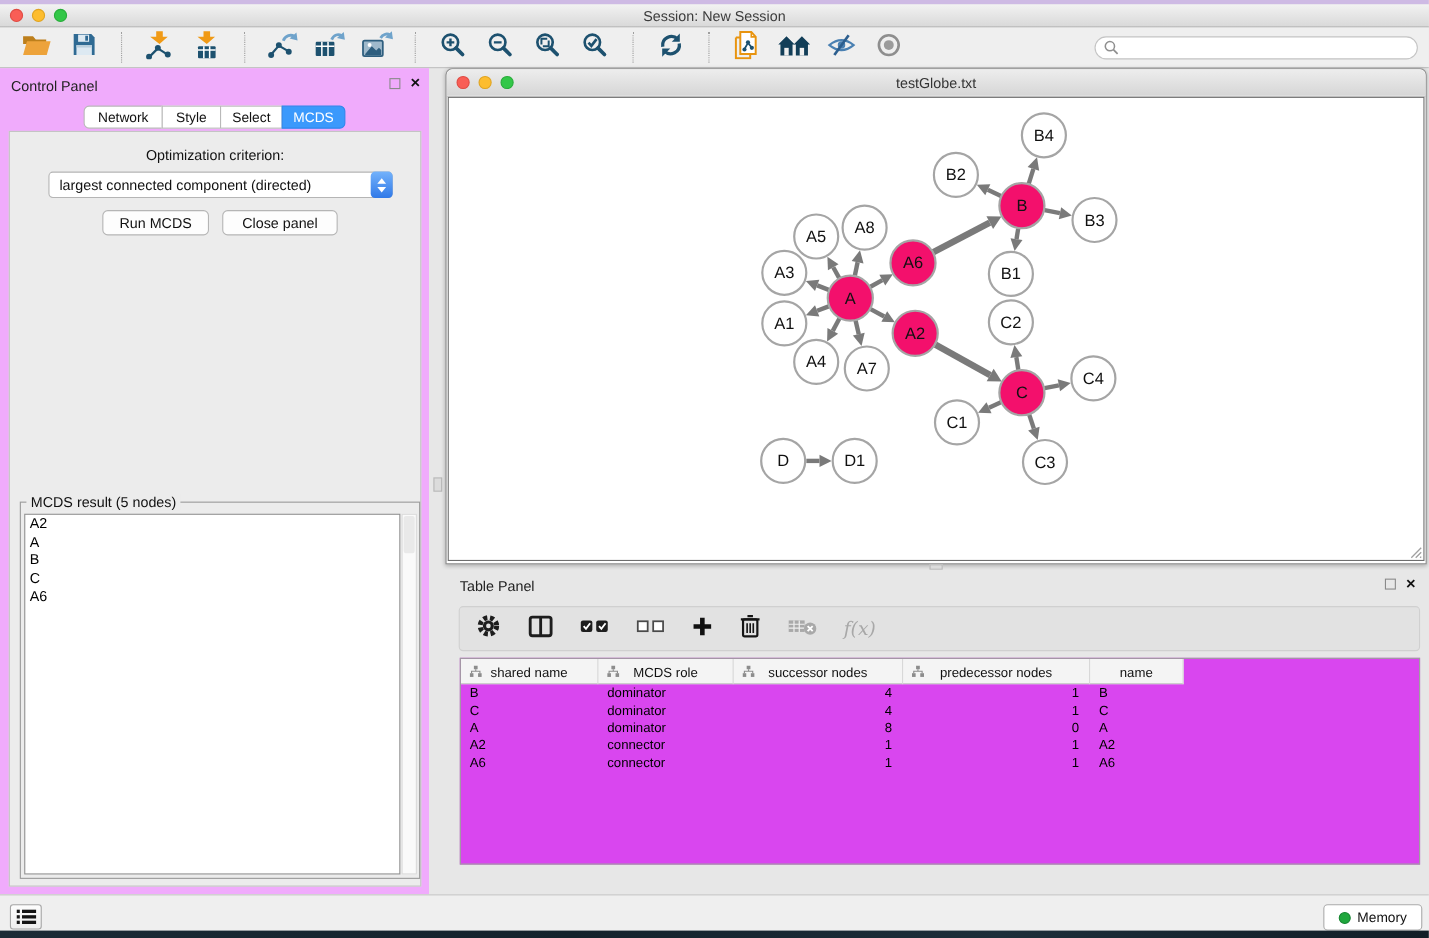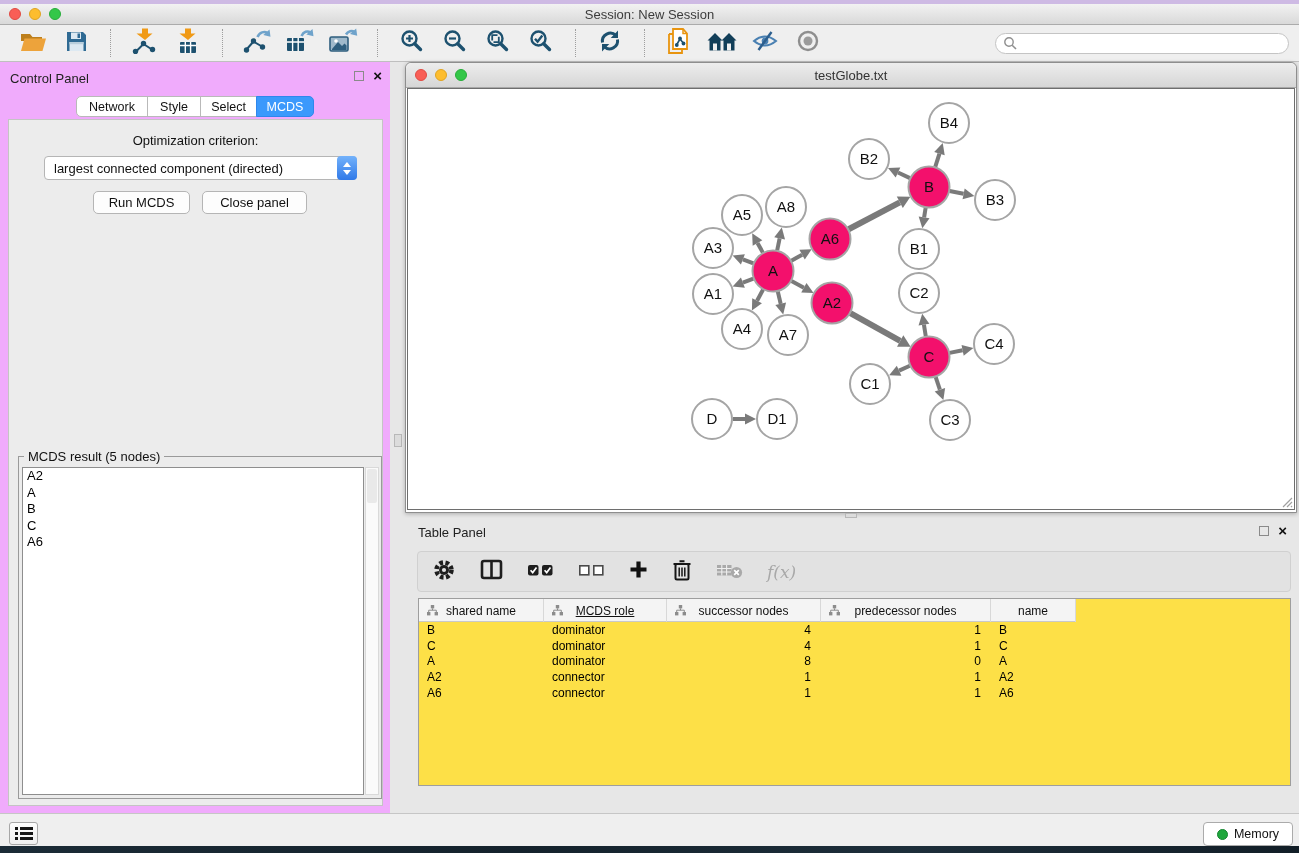--- a/index.html
+++ b/index.html
@@ -96,21 +96,21 @@
 
   
   .table-panel { position:absolute; left:405px; top:518px; width:894px; height:295px; background:#E7E7E7; }
   .tp-header { position:absolute; left:13px; top:7px; font-size:13px; color:#222; }
   .tp-icons { position:absolute; right:12px; top:8px; display:flex; gap:9px; align-items:center; }
   .tp-toolbar { position:absolute; left:12px; top:33px; width:874px; height:41px; background:#E2E2E2;
     border:1px solid #D0D0D0; border-radius:4px; display:flex; align-items:center; gap:24px; padding-left:14px; }
   .tpt-btn { display:flex; align-items:center; justify-content:center; }
   .fx-label { font-family:"DejaVu Serif",serif; font-style:italic; font-size:17px; color:#A8A8A8; }
 
-  .data-table { position:absolute; left:13px; top:80px; width:873px; height:188px; background:#fde047;
+  .data-table { position:absolute; left:13px; top:80px; width:873px; height:188px; background:#d946ef;
     border:1px solid #9E9E9E; overflow:hidden; }
   #table-header-row { position:absolute; left:0; top:0; height:23px; display:flex;
     background:#F4F4F4; border-bottom:1px solid #C9C9C9; }
   .th-cell { position:relative; height:23px; display:flex; align-items:center; justify-content:center;
     border-right:1px solid #D8D8D8; font-size:12px; color:#111; }
   .th-cell svg { position:absolute; left:8px; top:6px; }
   #table-body { position:absolute; left:0; top:24px; right:0; }
   .t-row { display:flex; height:15.7px; }
   .t-cell { font-size:12px; line-height:15.7px; color:#000; white-space:nowrap; overflow:hidden; }
   .t-cell.al { text-align:left; padding-left:8px; }
@@ -520,21 +520,21 @@
               <g fill="#8C8C8C">
                 <rect x="3.8" y="0" width="3.4" height="3.4"></rect>
                 <rect x="0" y="7" width="3.4" height="3.4"></rect>
                 <rect x="7.6" y="7" width="3.4" height="3.4"></rect>
               </g>
               <path d="M5.5 3.4 V5.2 M1.7 7 V5.2 H9.3 V7" stroke="#8C8C8C" stroke-width="1" fill="none"></path>
             </svg>
           </span>
           <span>shared name</span>
         </div>
-        <div class="th-cell" style="width: 123px; text-decoration: underline;">
+        <div class="th-cell" style="width: 123px;">
           <span>
             <svg width="11" height="11" viewBox="0 0 11 11">
               <g fill="#8C8C8C">
                 <rect x="3.8" y="0" width="3.4" height="3.4"></rect>
                 <rect x="0" y="7" width="3.4" height="3.4"></rect>
                 <rect x="7.6" y="7" width="3.4" height="3.4"></rect>
               </g>
               <path d="M5.5 3.4 V5.2 M1.7 7 V5.2 H9.3 V7" stroke="#8C8C8C" stroke-width="1" fill="none"></path>
             </svg>
           </span>

